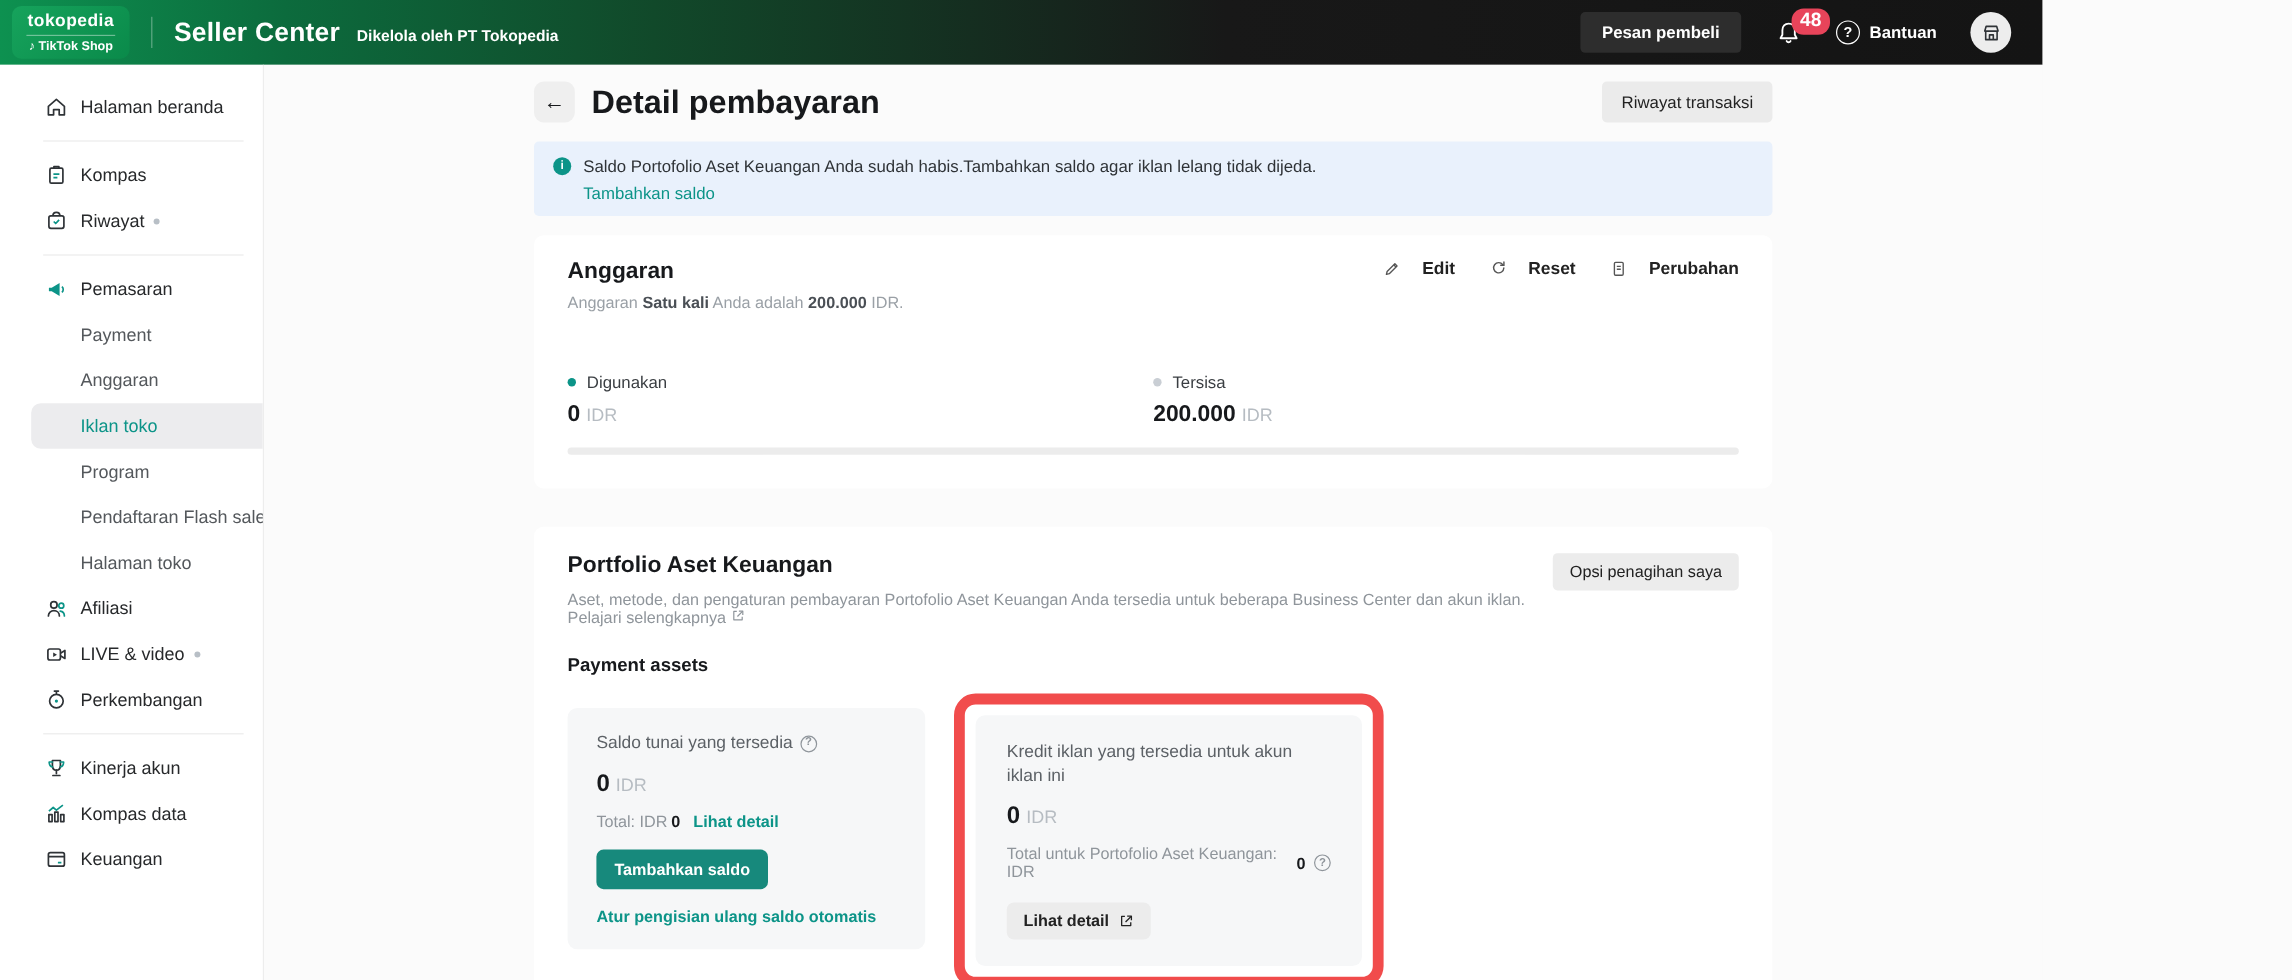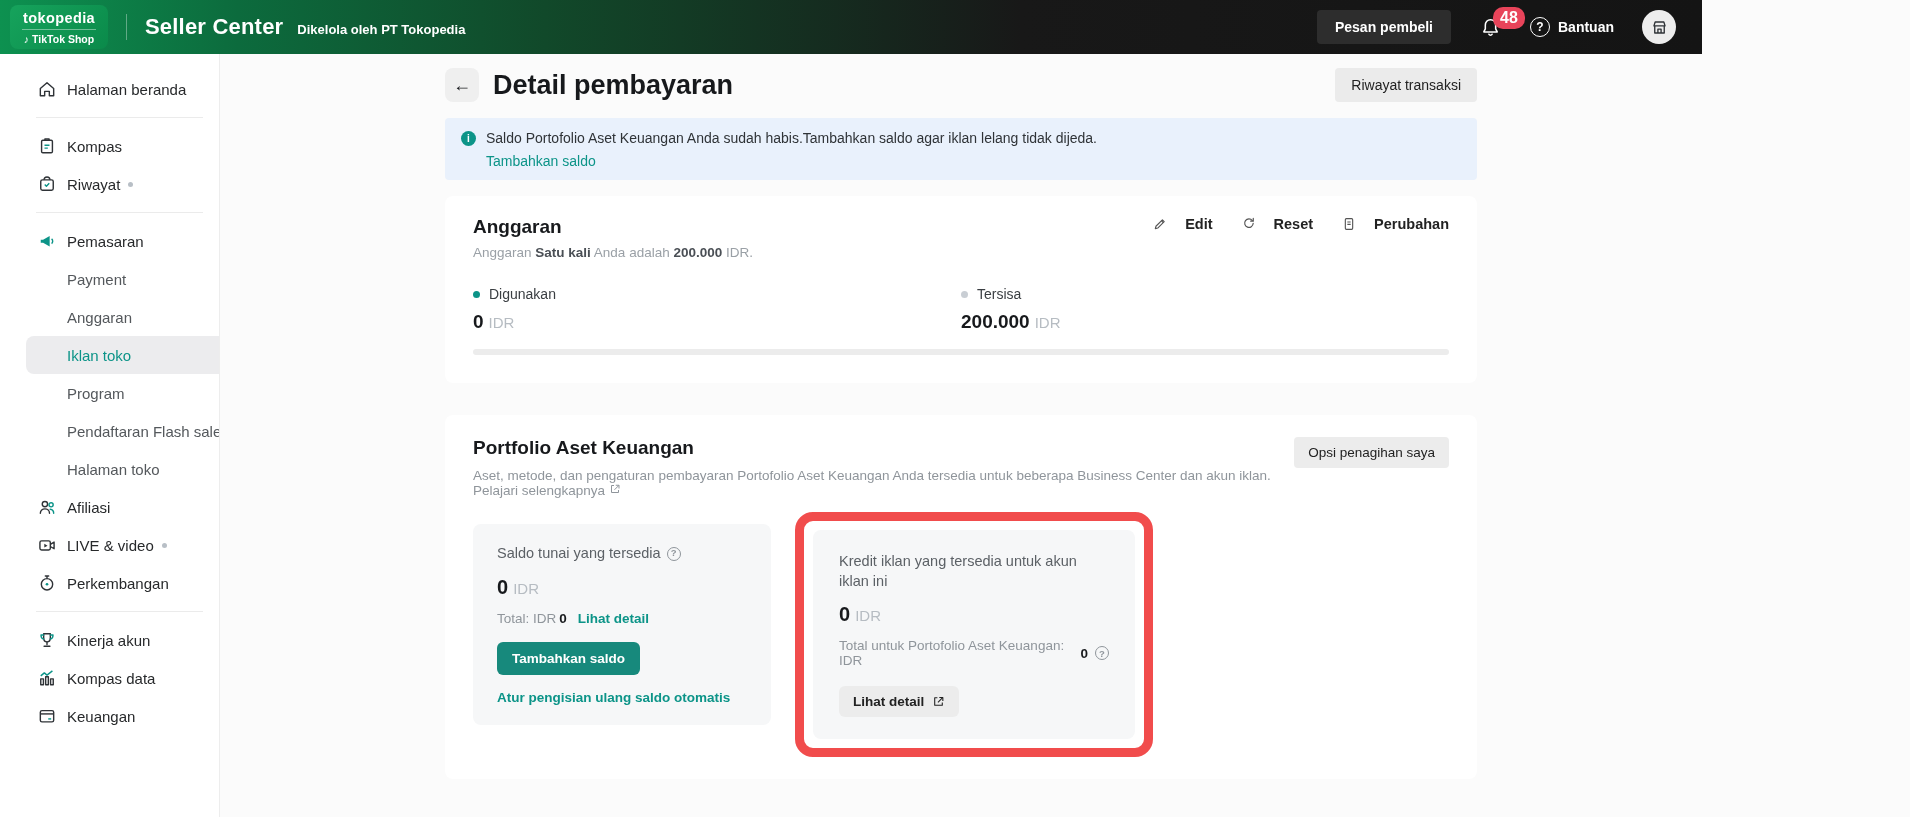--- a/index.html
+++ b/index.html
@@ -58,21 +58,21 @@
   
   .card { background:#fff; border-radius:8px; }
   .budget-card { margin-top:16px; padding:20px 28px 28px; }
   .card-head { display:flex; align-items:flex-start; }
   .card-title { font-size:19px; font-weight:700; color:#17191c; }
   .actions { margin-left:auto; display:flex; gap:28px; }
   .action { display:flex; align-items:center; gap:17px; font-size:14.5px; font-weight:600; color:#222; cursor:pointer; }
   .budget-sub { margin-top:7px; font-size:13.5px; color:#9aa0a6; }
   .budget-sub b { color:#4a4f55; font-weight:700; }
   .stats { display:flex; margin-top:26px; }
-  .stat { width:50%; }
+  .stat { width:50%;margin-top:24px; }
   .stat-label { display:flex; align-items:center; gap:9px; font-size:14px; color:#3a3e42; }
   .dot-teal { width:7px; height:7px; border-radius:50%; background:#0c9488; }
   .dot-gray { width:7px; height:7px; border-radius:50%; background:#c9ced4; }
   .stat-value { margin-top:9px; font-size:19px; font-weight:700; color:#17191c; padding-left:0; }
   .unit { font-size:15px; color:#b6bcc2; font-weight:400; margin-left:5px; }
   .progress { margin-top:16px; height:6px; border-radius:3px; background:#ececec; overflow:hidden; }
   .progress-fill { height:100%; width:0%; background:#0c9488; }
 
   .portfolio-card { margin-top:32px; padding:22px 28px; }
   .pf-desc { margin-top:9px; font-size:13.5px; color:#8f959b; }
@@ -351,20 +351,21 @@
                       <path d="M10 5H5v14h14v-5"></path>
                       <path d="M13.5 4.5H20V11"></path>
                       <path d="M19.5 5L11 13.5"></path>
                     </svg>
                 </span>
               </div>
             </div>
             <div class="billing-btn">Opsi penagihan saya</div>
           </div>
 
+          <div class="pa-title">Payment assets</div>
 
           <div class="assets-row">
 
             <div class="asset-card cash-card">
               <div class="asset-title">
                 <span>Saldo tunai yang tersedia</span>
                 <span class="q-ic">?</span>
               </div>
               <div class="asset-value"><span>0</span><span class="unit">IDR</span></div>
               <div class="total-line">

